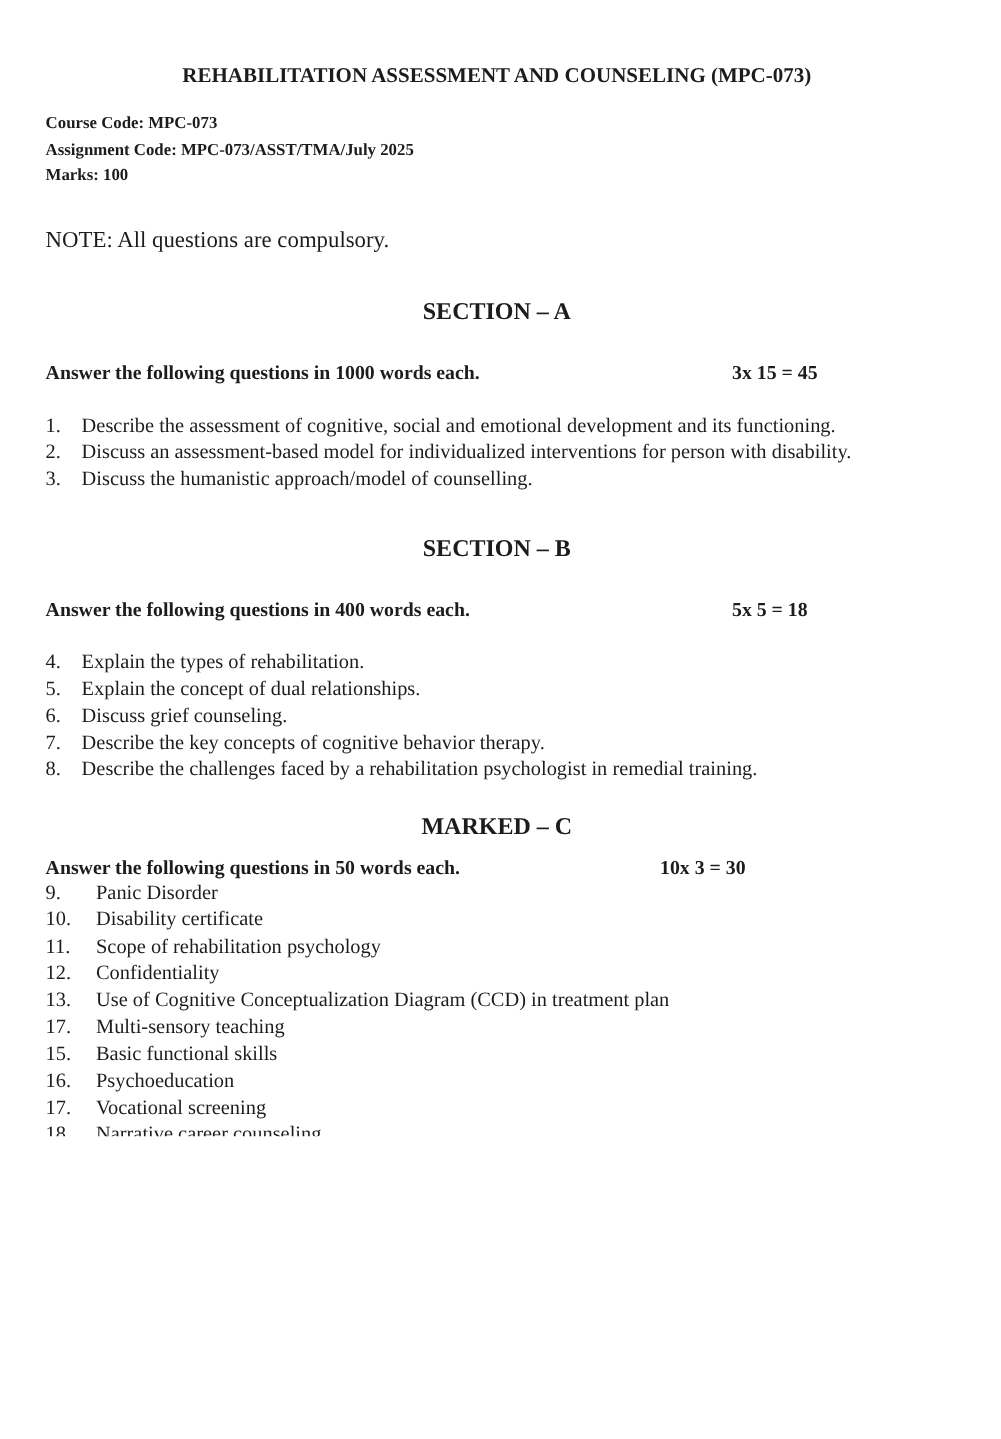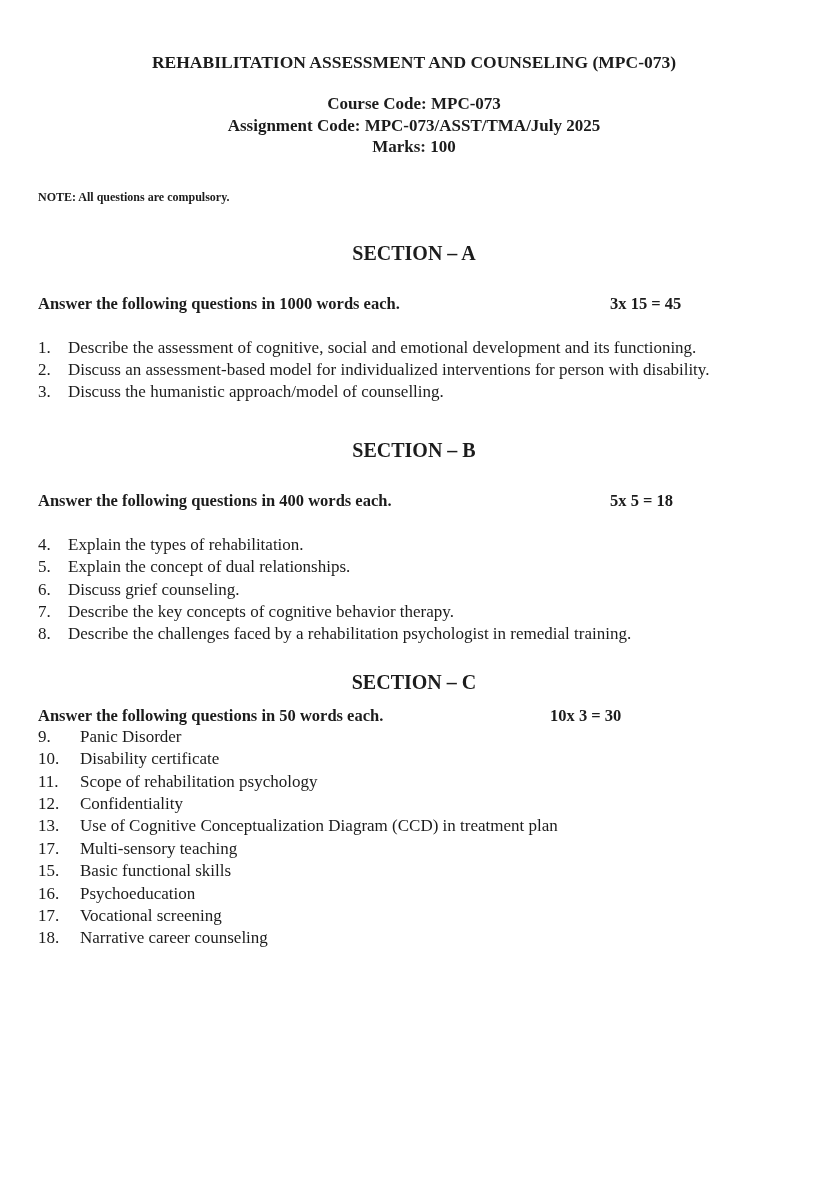--- a/index.html
+++ b/index.html
@@ -22,29 +22,29 @@
     text-align: center;
     font-weight: bold;
     font-size: 17.5px;
   }
   .title-line {
     line-height: 20px;
     margin-bottom: 11px;
   }
   .meta-block {
     margin-top: 21px;
-    text-align: center;
+    text-align: left;
     font-weight: bold;
-    font-size: 17px;
+    font-size: 14px;
     line-height: 21.5px;
   }
   .note-line {
     margin-top: 32px;
-    font-weight: bold;
-    font-size: 12px;
+    font-weight: normal;
+    font-size: 19px;
   }
   .section-heading {
     text-align: center;
     font-weight: bold;
     font-size: 20px;
     line-height: 18px;
   }
   .heading-a { margin-top: 39px; }
   .heading-b { margin-top: 37px; }
   .heading-c { margin-top: 27px; }
@@ -135,21 +135,21 @@
     <div class="qrow">
       <span class="qnum">7.</span>
       <span class="qtext">Describe the key concepts of cognitive behavior therapy.</span>
     </div>
     <div class="qrow">
       <span class="qnum">8.</span>
       <span class="qtext">Describe the challenges faced by a rehabilitation psychologist in remedial training.</span>
     </div>
   </div>
 
-  <div class="section-heading heading-c">SECTION – C</div>
+  <div class="section-heading heading-c">MARKED – C</div>
   <div class="answer-row answer-c">
     <span>Answer the following questions in 50 words each.</span>
     <span class="marks-scheme">10x 3 = 30</span>
   </div>
   <div class="qlist qlist-c">
     <div class="qrow">
       <span class="qnum">9.</span>
       <span class="qtext">Panic Disorder</span>
     </div>
     <div class="qrow">

